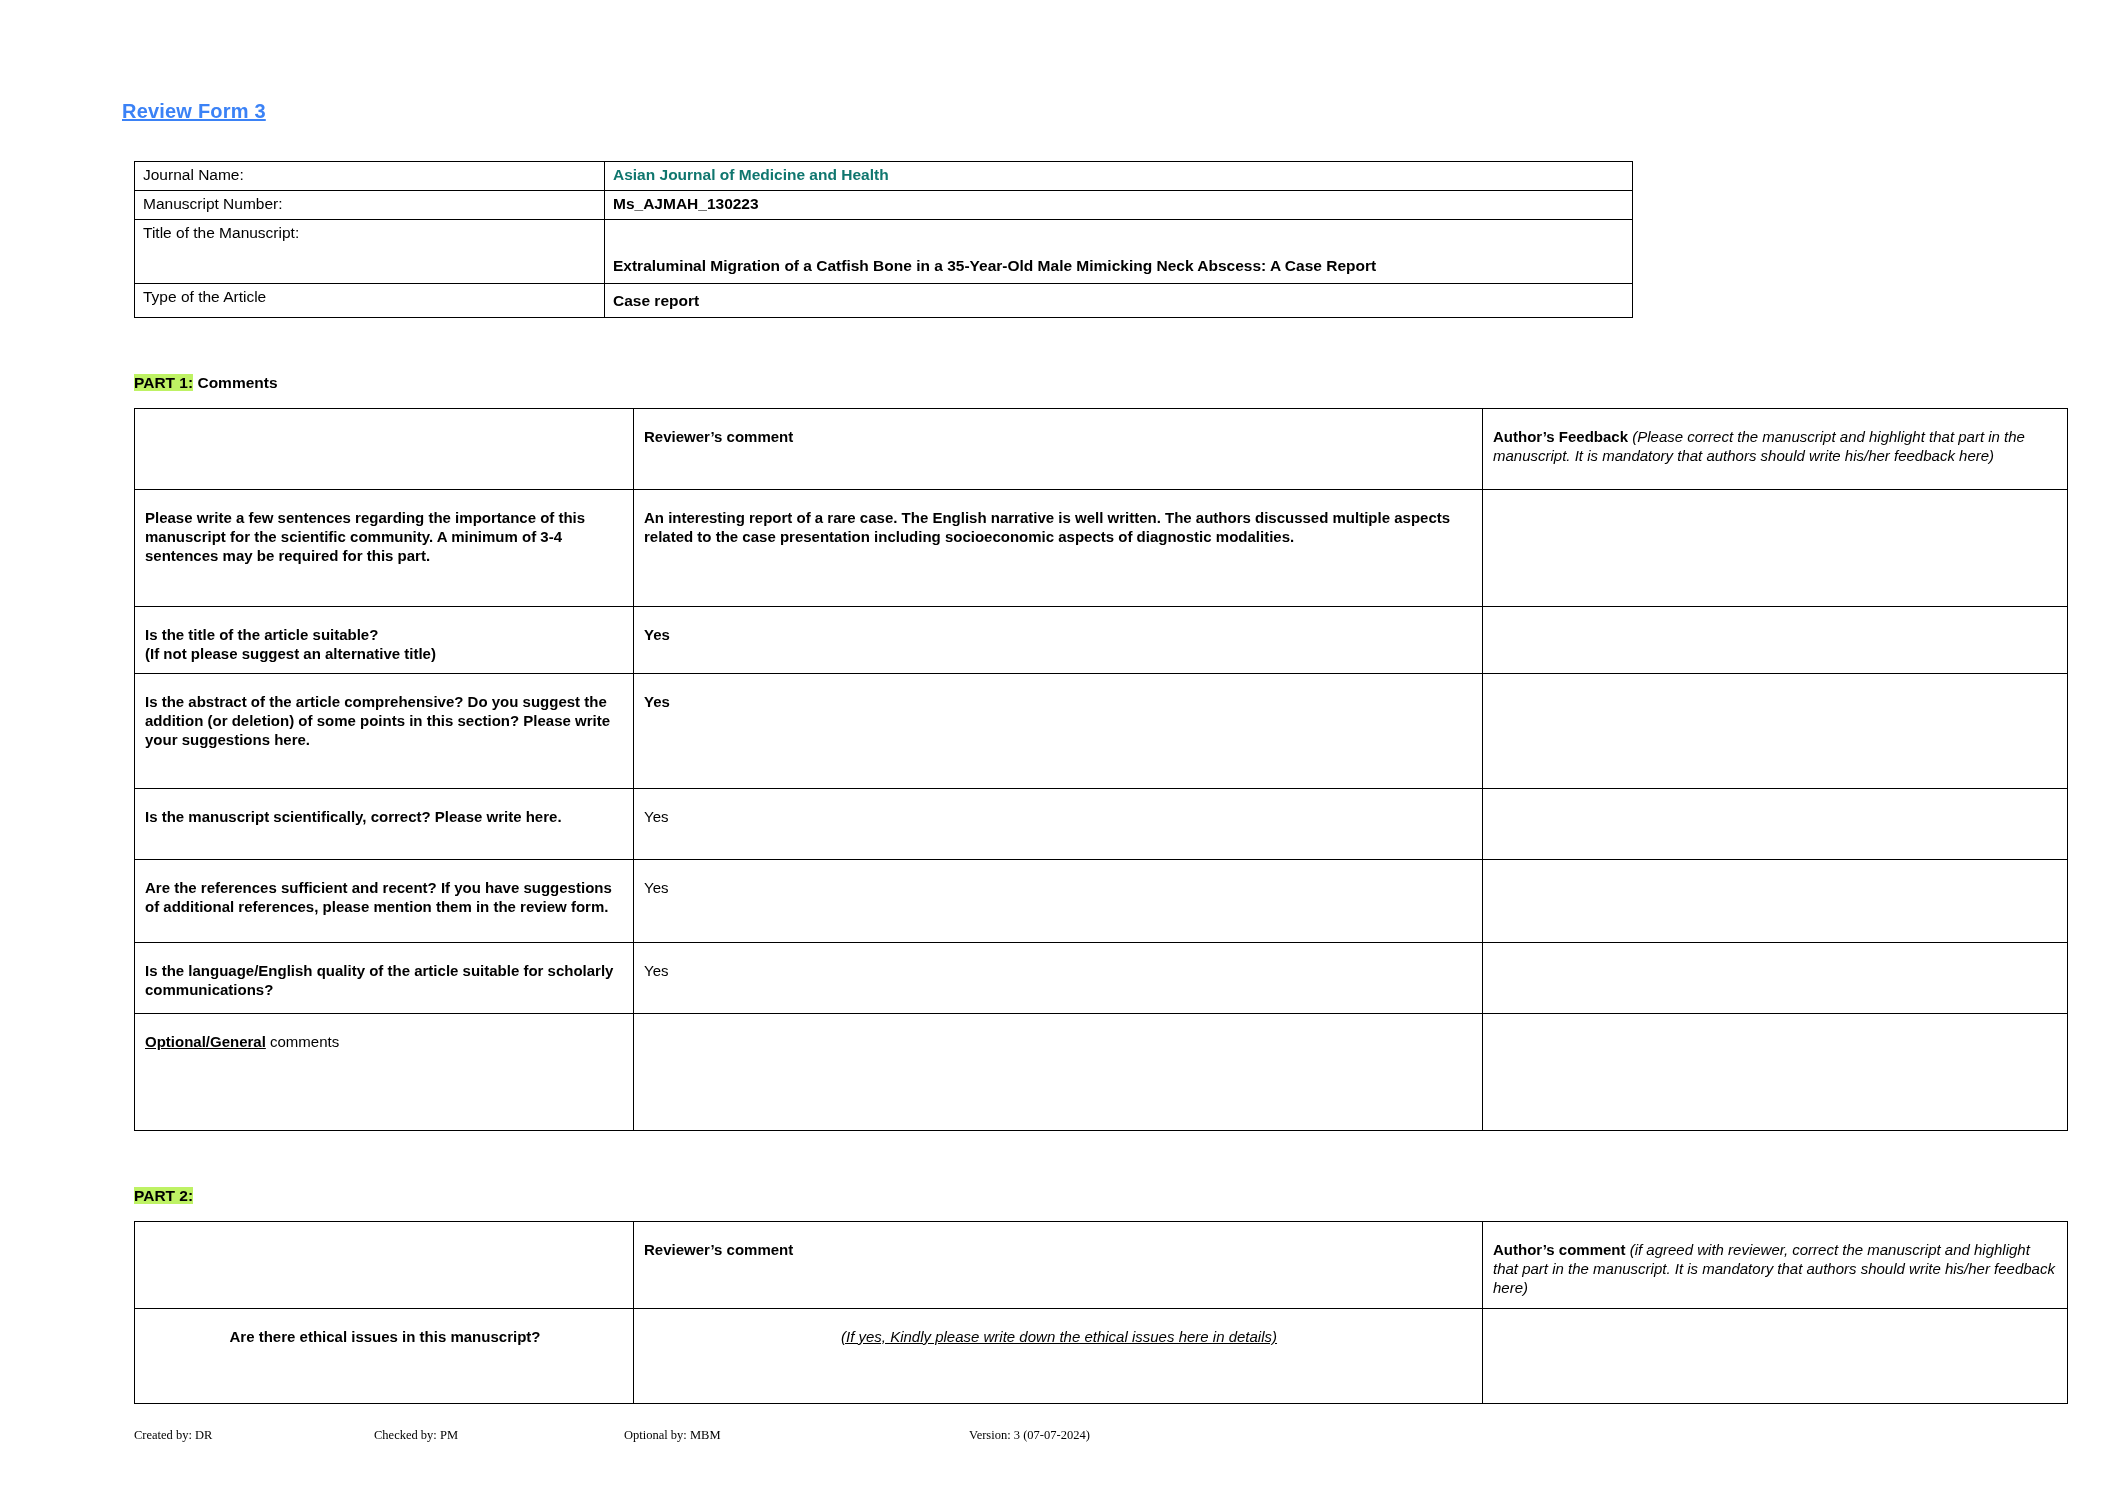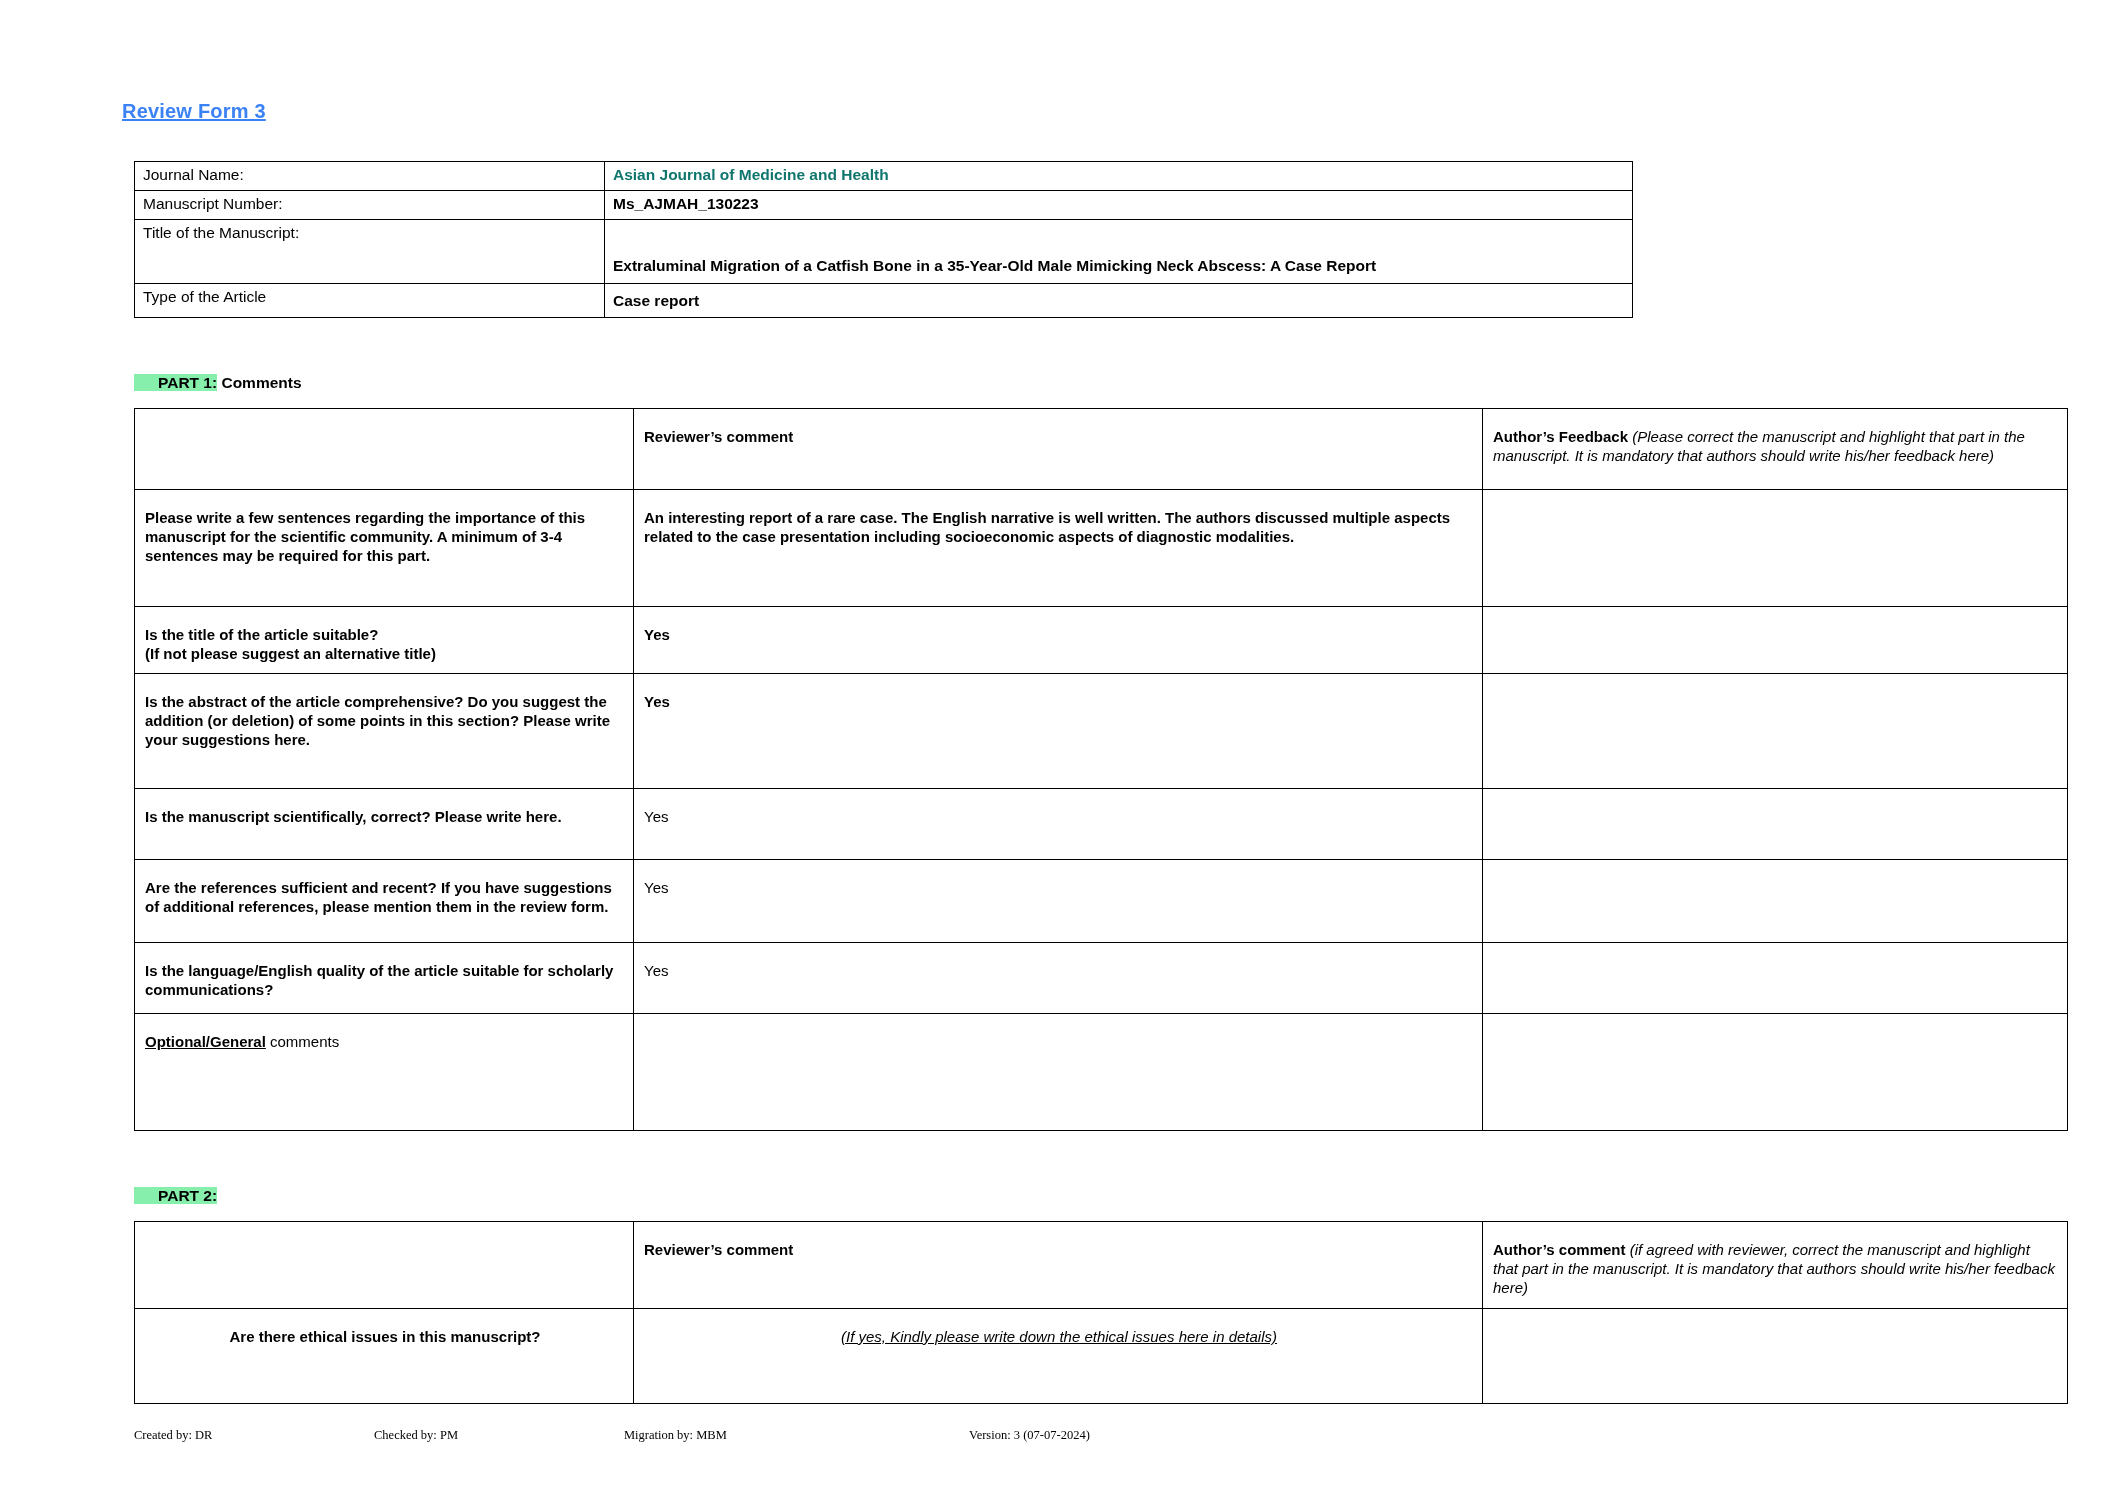--- a/index.html
+++ b/index.html
@@ -66,23 +66,22 @@
   .meta-row-type .meta-label { height: 26px; }
   .meta-row-type .meta-value { vertical-align: bottom; padding-bottom: 5px; }
 
   
   .part-heading {
     margin: 56px 0 16px 14px;
     font-size: 15.5px;
     font-weight: bold;
   }
   .hl {
-    background: #86efac;
-    font-weight: bold;
-    padding-left: 24px;
+    background: #bef264;
+    font-weight: bold;
   }
   .part-heading .after {
     font-weight: bold;
   }
 
   
   .grid {
     width: 1880px;
     margin-left: 14px;
     border: 1.5px solid #000;
@@ -265,15 +264,15 @@
         <td class="p2-q">Are there ethical issues in this manuscript?</td>
         <td class="p2-r"><span class="italic-underline">(If yes, Kindly please write down the ethical issues here in details)</span></td>
         <td></td>
       </tr>
     </tbody>
       </table>
 
   </div>
 
   <div class="footer">
-    <span class="f1">Created by: DR</span><span class="f2">Checked by: PM</span><span class="f3">Migration by: MBM</span><span class="f4">Version: 3 (07-07-2024)</span>
+    <span class="f1">Created by: DR</span><span class="f2">Checked by: PM</span><span class="f3">Optional by: MBM</span><span class="f4">Version: 3 (07-07-2024)</span>
   </div>
 </div>
 
 </body></html>

